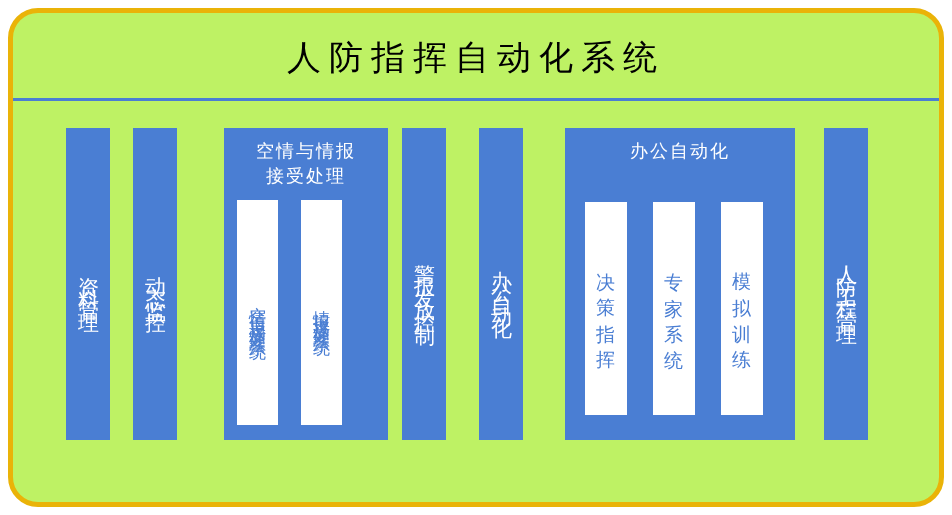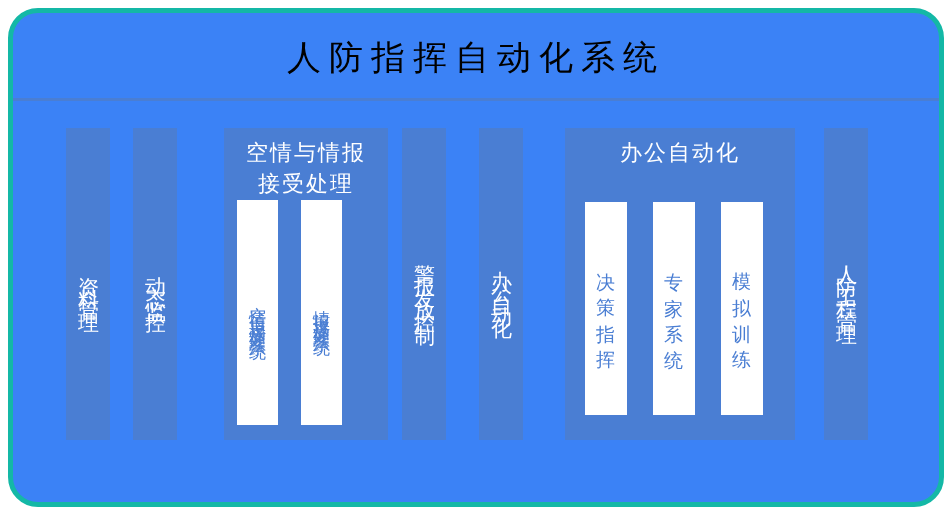--- a/index.html
+++ b/index.html
@@ -11,23 +11,23 @@
   .canvas {
     position: relative;
     width: 952px;
     height: 515px;
     background: #ffffff;
     overflow: hidden;
   }
   .frame {
     position: absolute;
     inset: 8px;
-    border: 5px solid #14b8a6;
+    border: 5px solid #eab308;
     border-radius: 30px;
-    background: #3b82f6;
+    background: #bef264;
   }
   .title {
     position: absolute;
     top: 22px;
     left: 0;
     right: 0;
     text-align: center;
     color: #000000;
     font-family: "DejaVu Serif", serif;
     font-size: 34px;
@@ -63,21 +63,21 @@
     line-height: 1;
     white-space: nowrap;
   }
   .group-header {
     position: absolute;
     top: 10px;
     left: 0;
     right: 0;
     text-align: center;
     color: #ffffff;
-    font-size: 22px;
+    font-size: 18px;
     line-height: 1.4;
     white-space: pre-line;
     letter-spacing: 2px;
   }
   .inner-box {
     position: absolute;
     background: #ffffff;
     border: 2px solid #4a7ed3;
     box-sizing: border-box;
     display: flex;

